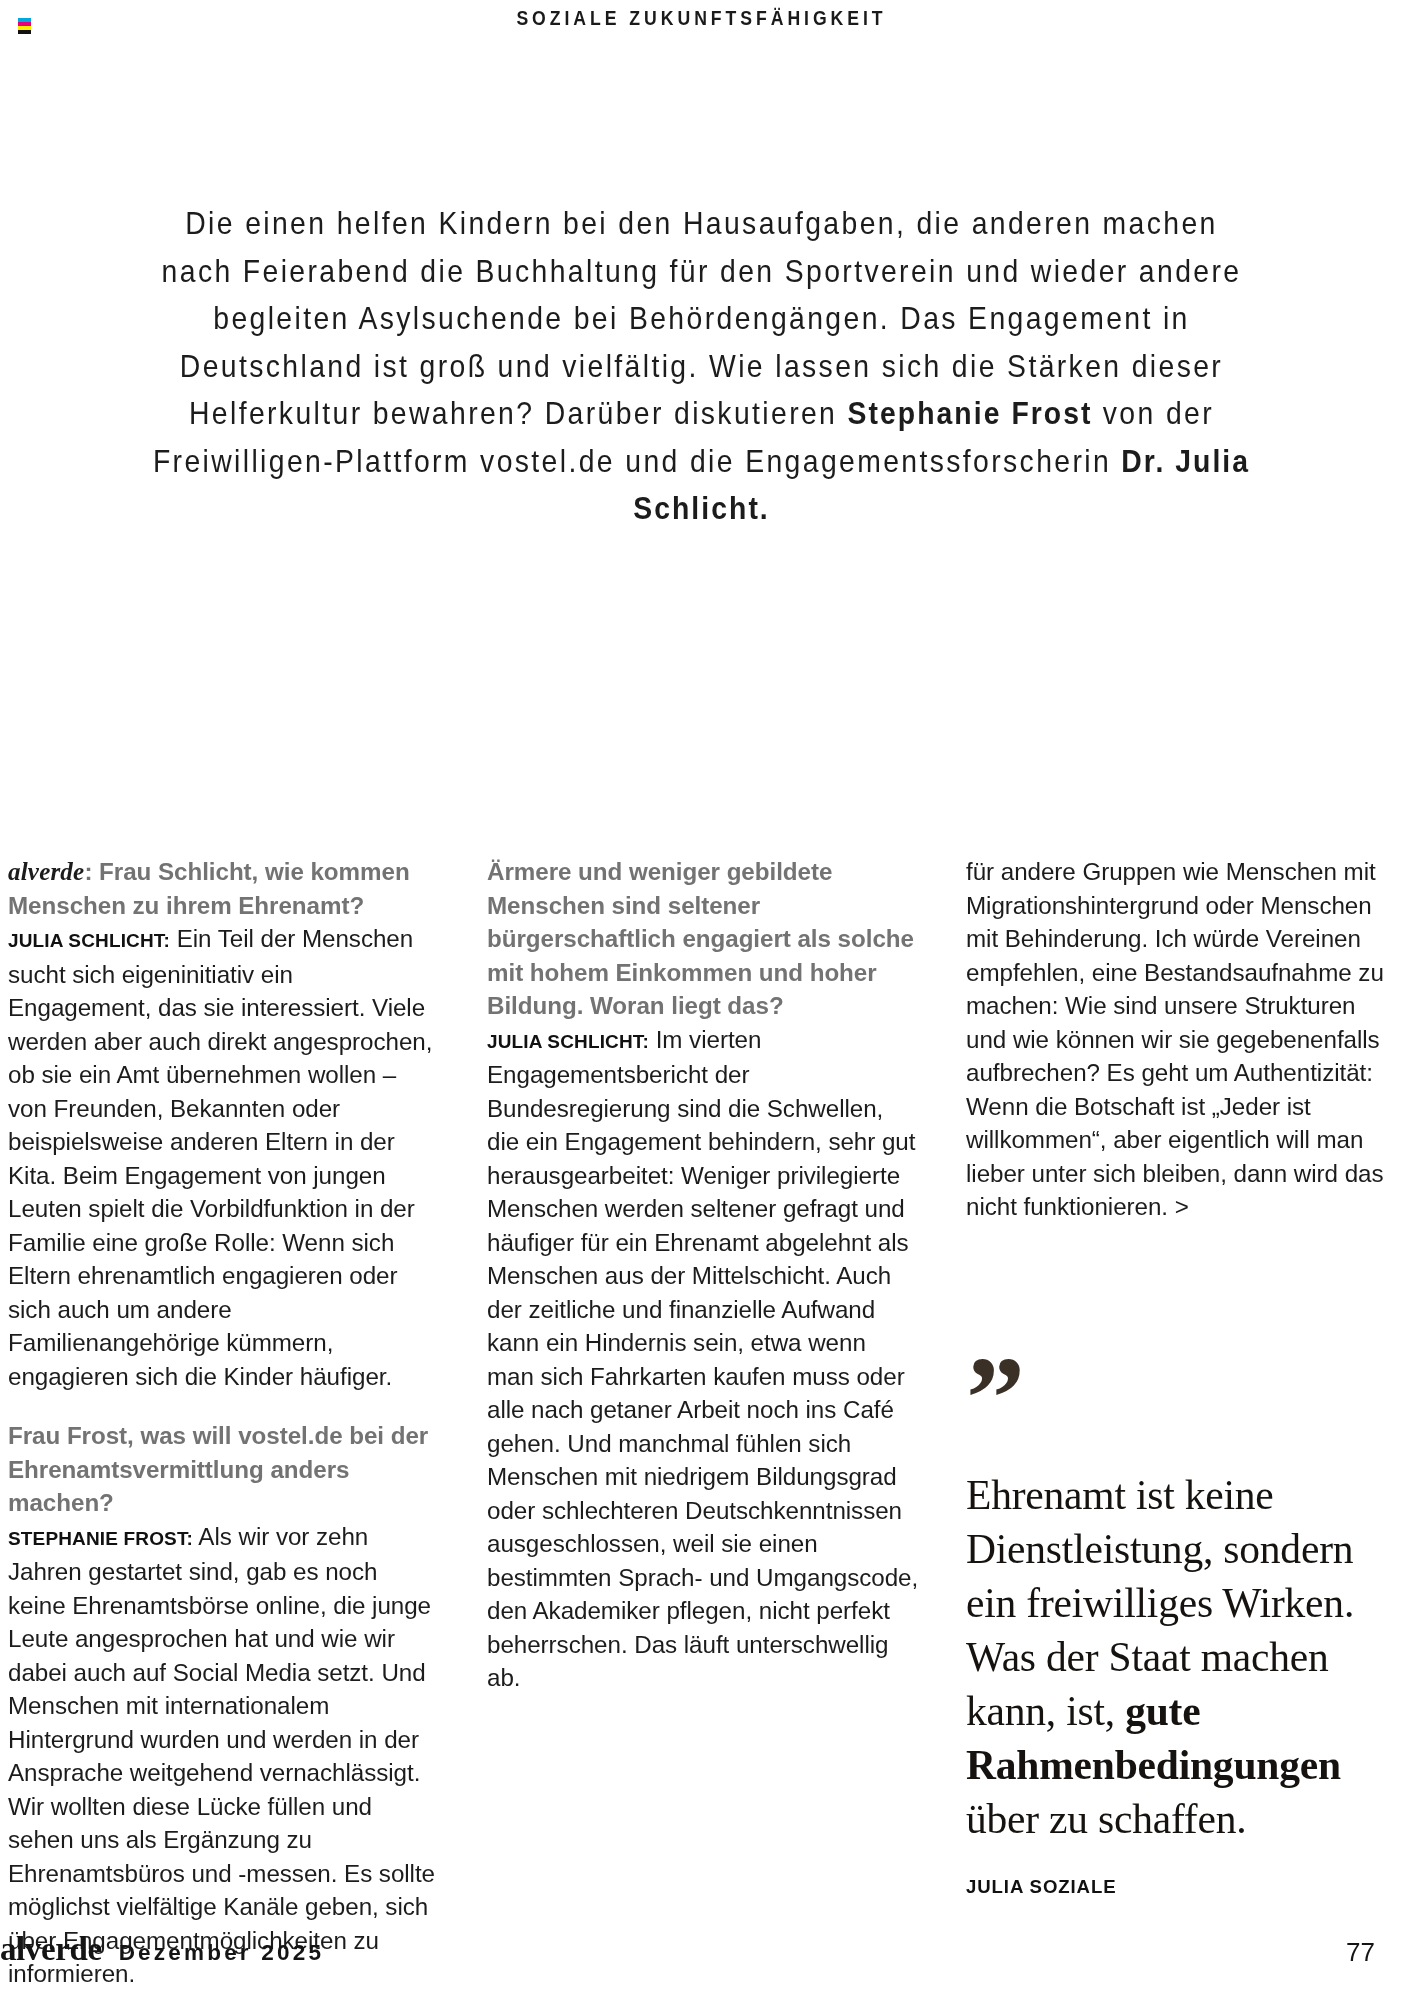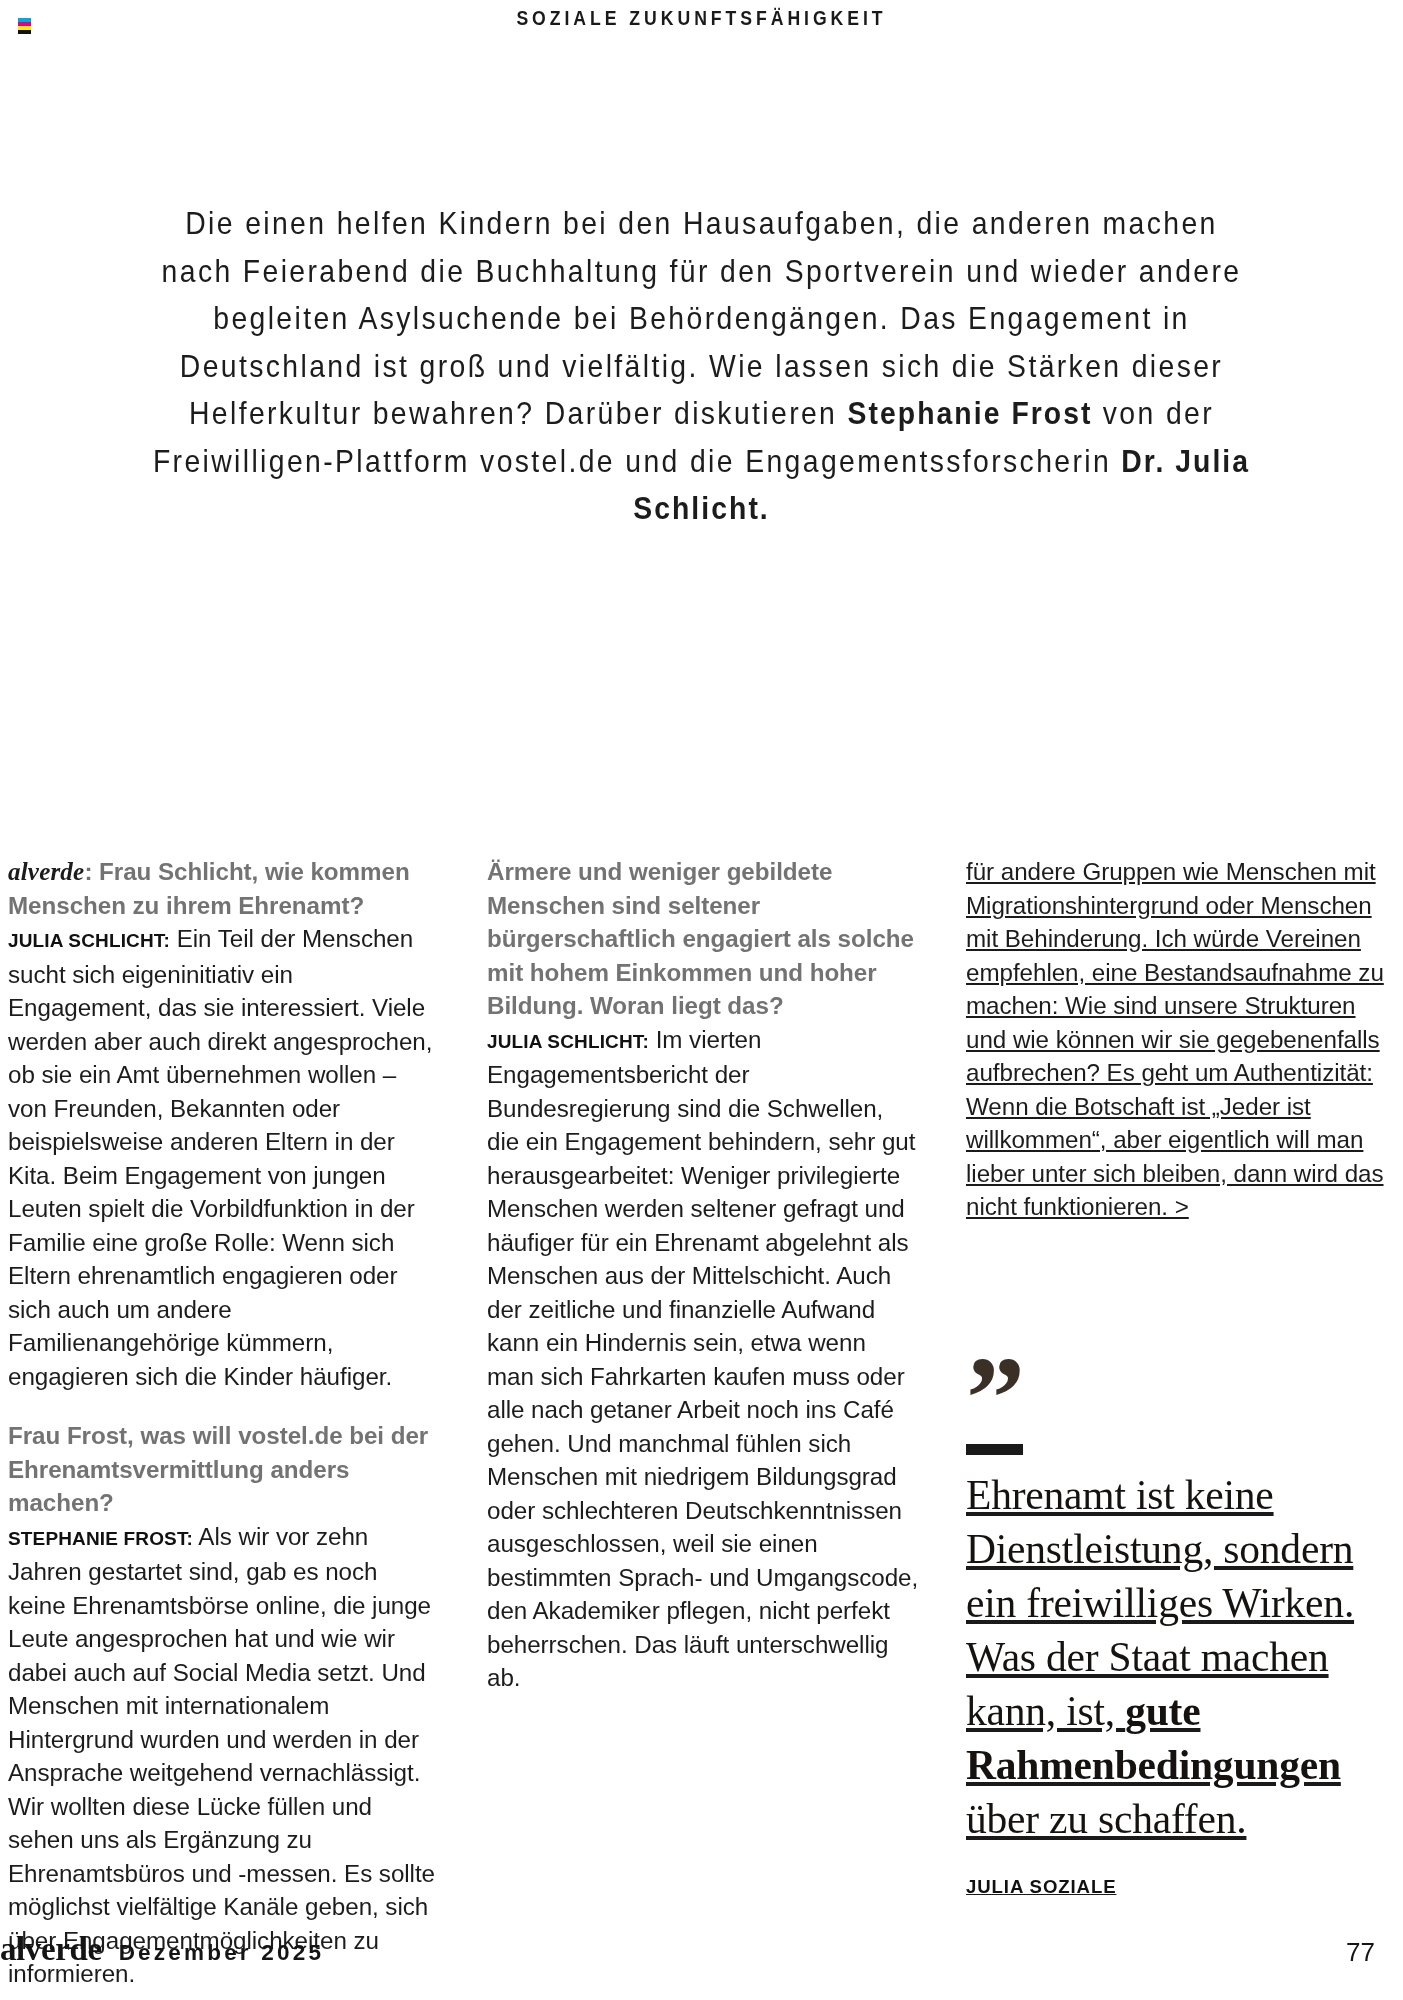--- a/index.html
+++ b/index.html
@@ -71,21 +71,21 @@
   
   .columns {
     position: absolute;
     top: 855px;
     left: 8px;
     width: 1390px;
     display: flex;
     gap: 47px;
   }
   .col { width: 432px; }
-  .col-3 { width: 420px; text-decoration: underline; }
+  .col-3 { width: 420px; }
 
   p.body {
     margin: 0;
     font-family: "Liberation Sans", sans-serif;
     font-size: 24.2px;
     line-height: 33.5px;
     color: #1c1c1c;
     letter-spacing: -0.05px;
   }
   p.body + p.body { margin-top: 26px; }

